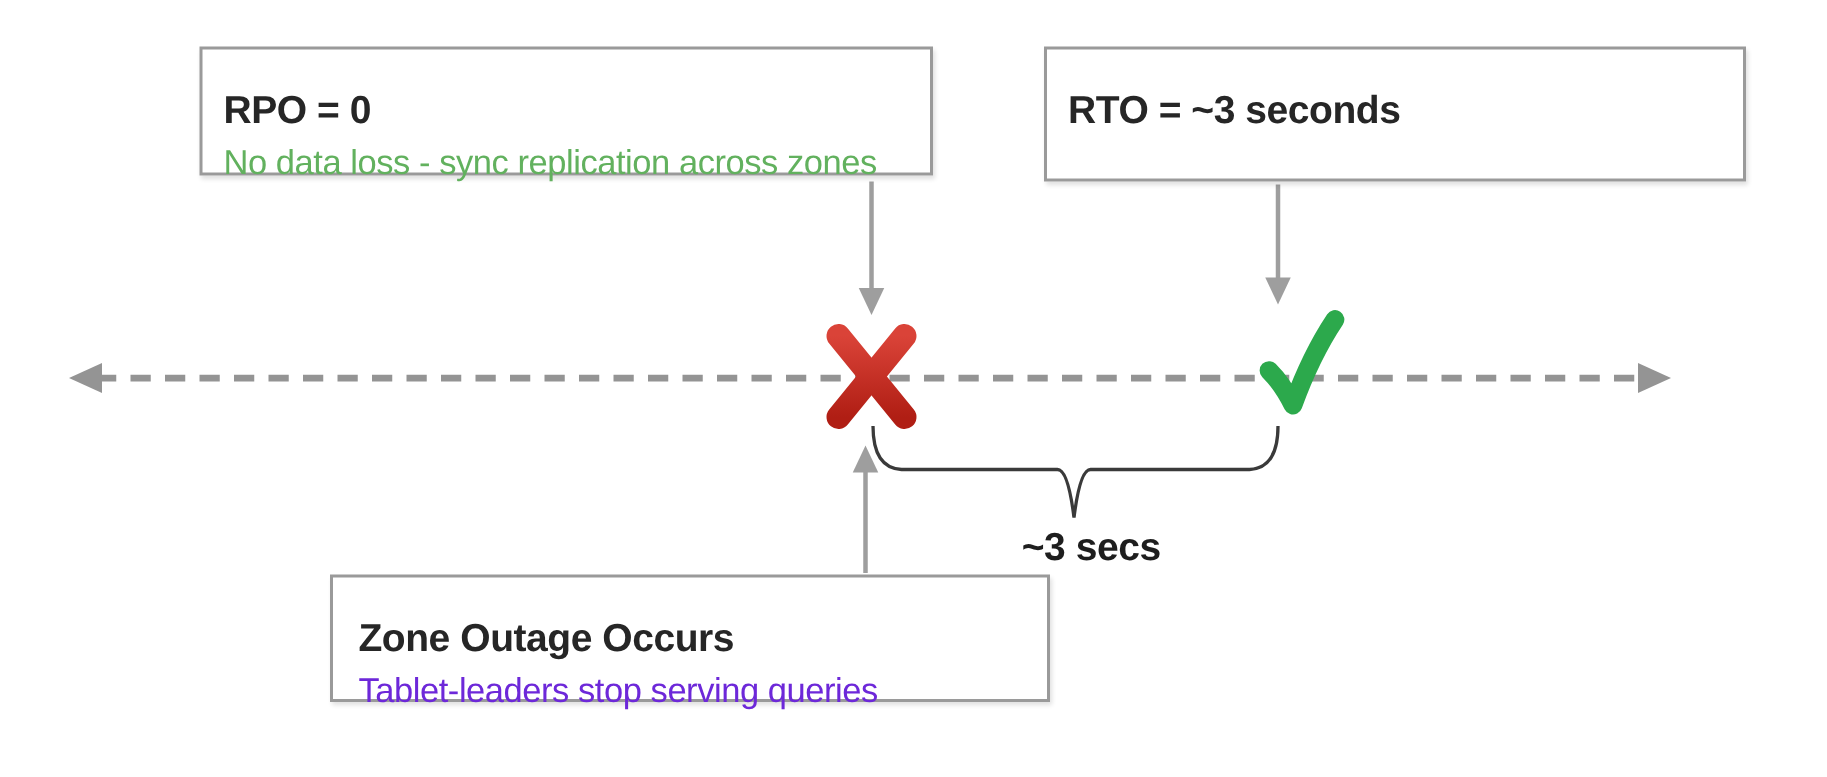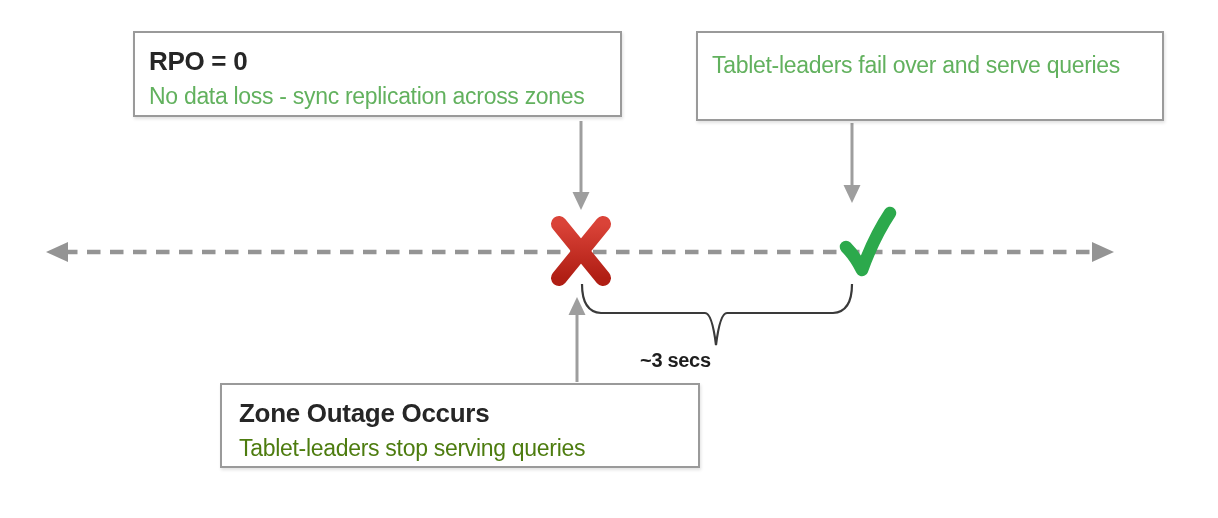--- a/index.html
+++ b/index.html
@@ -10,47 +10,47 @@
     font-family:"Liberation Sans", sans-serif;
     overflow:hidden;
   }
   .artwork{position:absolute;left:0;top:0;width:1218px;height:518px;}
   .callout{
     position:absolute;
     box-sizing:border-box;
     background:#ffffff;
     border:2px solid #9a9a9a;
     box-shadow:1px 2px 3px rgba(0,0,0,0.12);
-    padding:13px 14px;
+    padding:25px 14px;
     white-space:nowrap;
   }
   .callout-title{
     font-size:26px;
     font-weight:700;
     color:#262626;
     letter-spacing:-0.3px;
     line-height:1.2;
   }
   .callout-sub{
     font-size:23px;
     font-weight:500;
     letter-spacing:-0.3px;
     line-height:1.2;
     margin-top:6px;
   }
   .sub-green{color:#62b15e;}
-  .sub-red{color:#4d7c0f;}
+  .sub-red{color:#6d28d9;}
   .box-rpo{left:133px;top:31px;width:489px;height:86px;}
   .box-rto{left:696px;top:31px;width:468px;height:90px;}
   .box-outage{left:220px;top:383px;width:480px;height:85px;padding-left:17px;}
   .interval-label{
     position:absolute;
     left:640px;top:349px;width:175px;
-    text-align:left;
-    font-size:20px;
+    text-align:center;
+    font-size:26px;
     font-weight:600;
     color:#1e1e1e;
     letter-spacing:-0.3px;
   }
 </style>
 </head>
 <body>
 
 <div class="stage">
 
@@ -90,21 +90,21 @@
 
     <path d="M582 284 Q582 312 601 313 L705 313 Q712 313 716 345 Q720 313 727 313 L833 313 Q852 312 852 284" fill="none" stroke="#3a3a3a" stroke-width="2.2"></path>
   </svg>
 
   <div class="callout box-rpo">
     <div class="callout-title">RPO = 0</div>
     <div class="callout-sub sub-green">No data loss - sync replication across zones</div>
   </div>
 
   <div class="callout box-rto">
-    <div class="callout-sub sub-green">Tablet-leaders fail over and serve queries</div>
+    <div class="callout-title">RTO = ~3 seconds</div>
   </div>
 
   <div class="callout box-outage">
     <div class="callout-title">Zone Outage Occurs</div>
     <div class="callout-sub sub-red">Tablet-leaders stop serving queries</div>
   </div>
 
   <div class="interval-label">~3 secs</div>
 
 </div>

